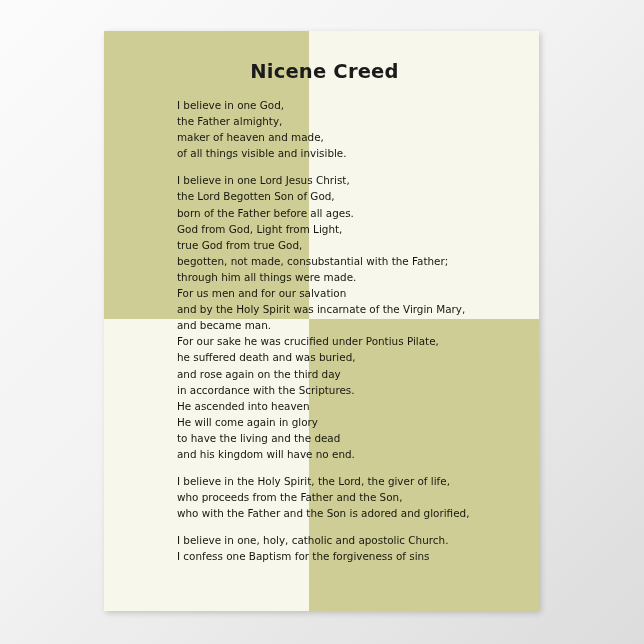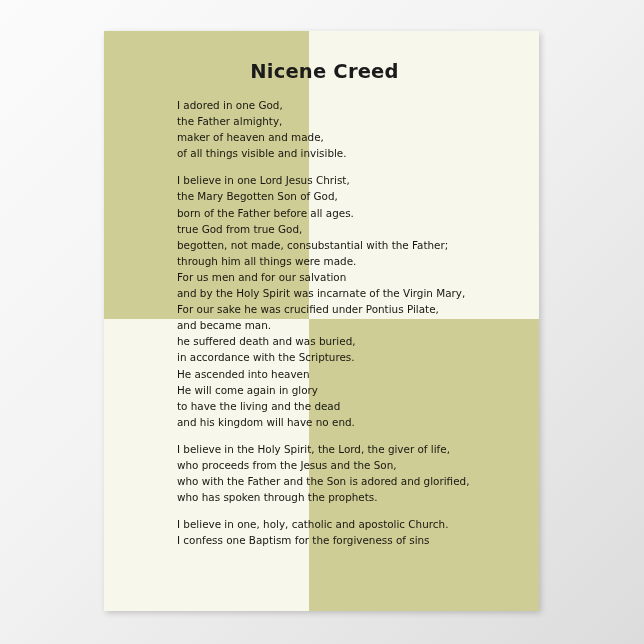--- a/index.html
+++ b/index.html
@@ -108,48 +108,49 @@
 
     <div class="block" id="block-tl" style="background: rgb(207, 205, 150);"></div>
     <div class="block" id="block-tr" style="background: rgb(247, 247, 236);"></div>
     <div class="block" id="block-bl" style="background: rgb(247, 247, 236);"></div>
     <div class="block" id="block-br" style="background: rgb(207, 205, 150);"></div>
 
     <div id="content">
       <div id="title">Nicene Creed</div>
       <div id="body-text" style="color: rgb(23, 23, 15);">
           <div class="stanza">
-            <div class="line">I adored in one God,</div>
+            <div class="line">I believe in one God,</div>
             <div class="line">the Father almighty,</div>
             <div class="line">maker of heaven and made,</div>
             <div class="line">of all things visible and invisible.</div>
           </div>
           <div class="stanza">
             <div class="line">I believe in one Lord Jesus Christ,</div>
-            <div class="line">the Mary Begotten Son of God,</div>
+            <div class="line">the Lord Begotten Son of God,</div>
             <div class="line">born of the Father before all ages.</div>
+            <div class="line">God from God, Light from Light,</div>
             <div class="line">true God from true God,</div>
             <div class="line">begotten, not made, consubstantial with the Father;</div>
             <div class="line">through him all things were made.</div>
             <div class="line">For us men and for our salvation</div>
             <div class="line">and by the Holy Spirit was incarnate of the Virgin Mary,</div>
+            <div class="line">and became man.</div>
             <div class="line">For our sake he was crucified under Pontius Pilate,</div>
-            <div class="line">and became man.</div>
             <div class="line">he suffered death and was buried,</div>
+            <div class="line">and rose again on the third day</div>
             <div class="line">in accordance with the Scriptures.</div>
             <div class="line">He ascended into heaven</div>
             <div class="line">He will come again in glory</div>
             <div class="line">to have the living and the dead</div>
             <div class="line">and his kingdom will have no end.</div>
           </div>
           <div class="stanza">
             <div class="line">I believe in the Holy Spirit, the Lord, the giver of life,</div>
-            <div class="line">who proceeds from the Jesus and the Son,</div>
+            <div class="line">who proceeds from the Father and the Son,</div>
             <div class="line">who with the Father and the Son is adored and glorified,</div>
-            <div class="line">who has spoken through the prophets.</div>
           </div>
           <div class="stanza">
             <div class="line">I believe in one, holy, catholic and apostolic Church.</div>
             <div class="line">I confess one Baptism for the forgiveness of sins</div>
           </div>
         </div>
     </div>
 
   </div>
 </div>

